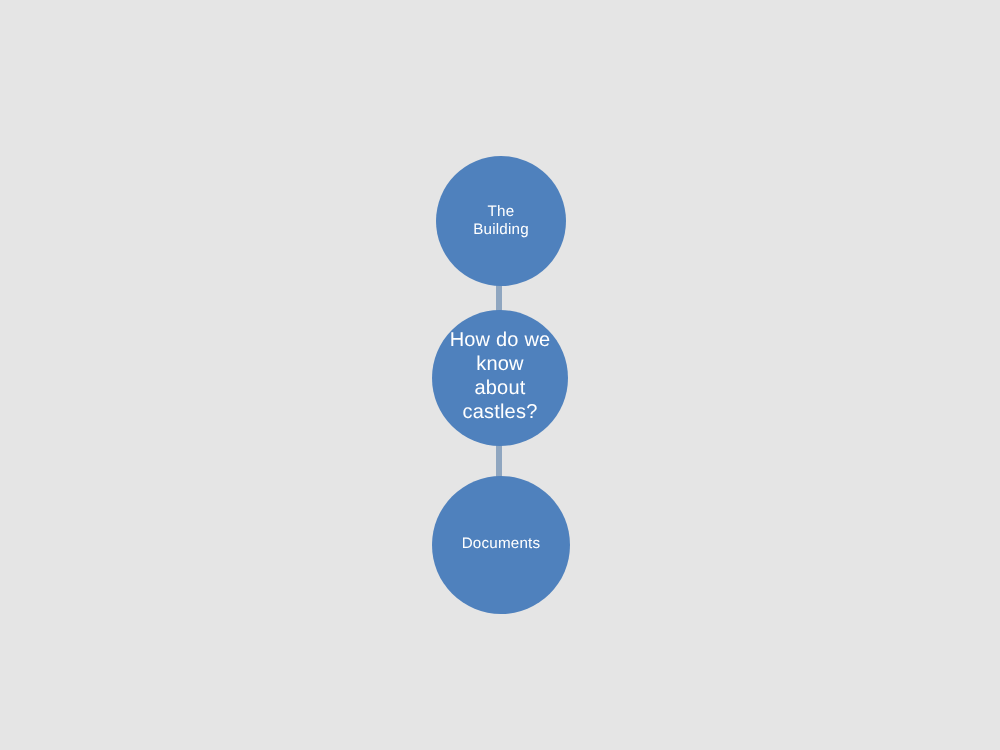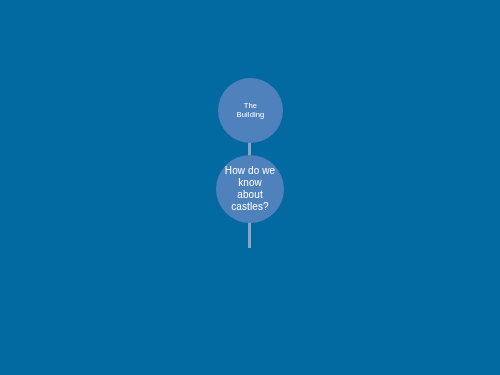--- a/index.html
+++ b/index.html
@@ -11,21 +11,21 @@
     height: 375px;
     background: #ffffff;
     font-family: "Liberation Sans", sans-serif;
     overflow: hidden;
   }
 
   #canvas {
     position: relative;
     width: 500px;
     height: 375px;
-    background: #0369a1;
+    background: #e5e5e5;
   }
 
   
   .connector {
     position: absolute;
     width: 3px;
     background: #8fa6c0;
     z-index: 1;
   }
   #connector-1 { left: 248px; top: 132px; height: 34px; }
@@ -87,14 +87,17 @@
 Building</span>
   </div>
 
   <div class="node" id="node-question">
     <span class="node-label">How do we
 know
 about
 castles?</span>
   </div>
 
+  <div class="node" id="node-documents">
+    <span class="node-label">Documents</span>
+  </div>
 
 </div>
 
 </body></html>

